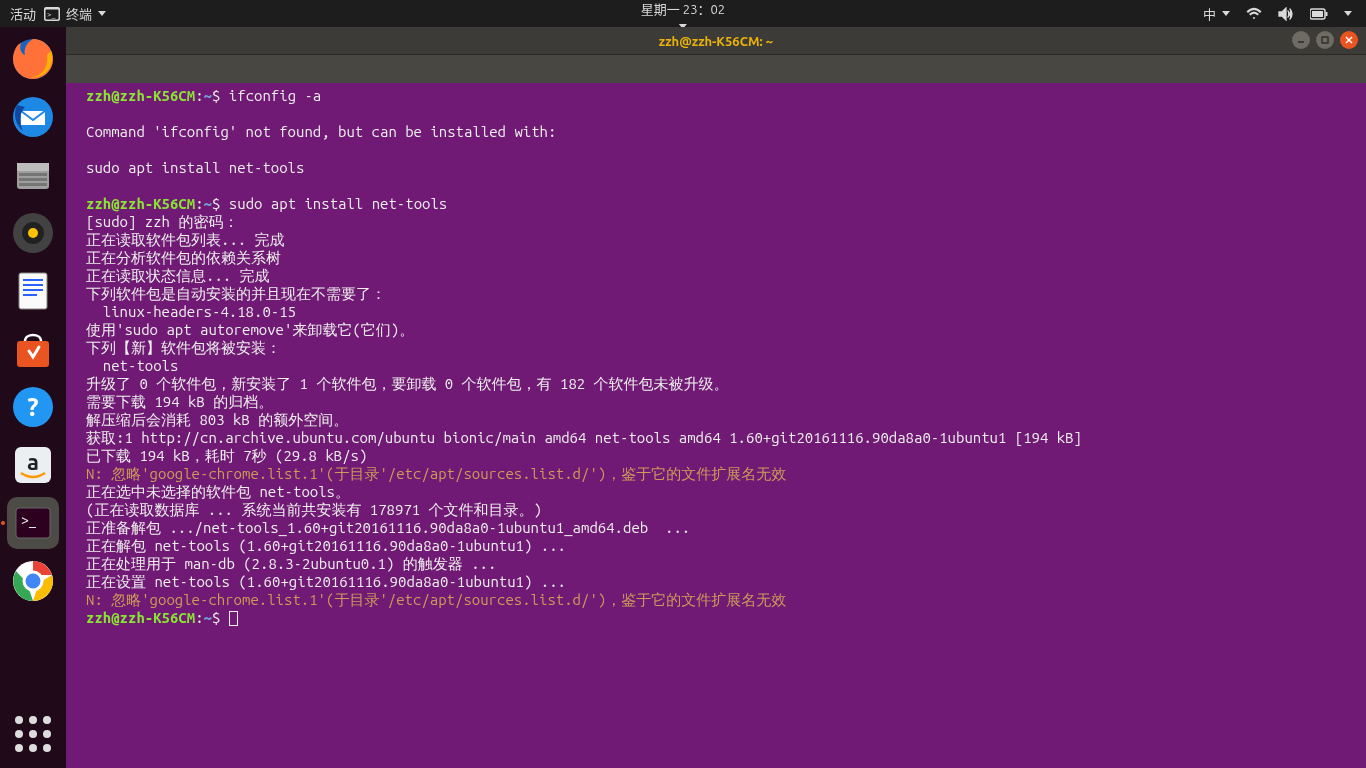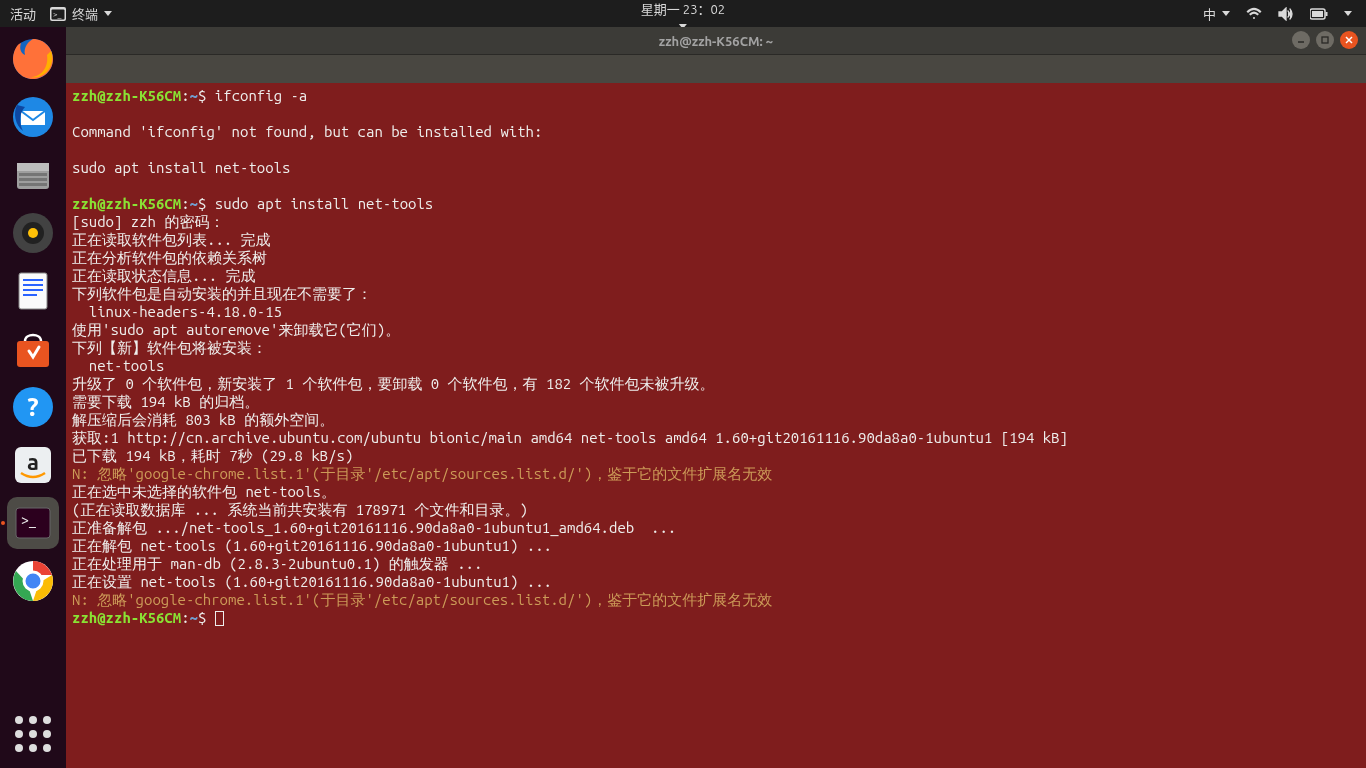--- a/index.html
+++ b/index.html
@@ -8,21 +8,21 @@
   
   .topbar {
     height: 27px;
     background: #1d1d1d;
     color: #d9d9d9;
     display: flex;
     align-items: center;
     font-size: 13px;
     position: relative;
   }
-  .topbar .left { display: flex; align-items: center; gap: 14px; padding-left: 10px; text-align: center; }
+  .topbar .left { display: flex; align-items: center; gap: 8px; padding-left: 10px; text-align: center; }
   .topbar .center { position: absolute; left: 50%; transform: translateX(-50%); display:flex; gap:6px; align-items:center;flex-direction:column;}
   .topbar .right { margin-left: auto; display: flex; align-items: center; gap: 16px; padding-right: 14px; }
   .topbar .item { display: flex; align-items: center; gap: 6px; cursor: pointer; }
   .topbar svg { fill: #d9d9d9; }
   .tri-down { width:0;height:0;border-left:4px solid transparent;border-right:4px solid transparent;border-top:5px solid #d9d9d9; display:inline-block;}
   
   
   .dock {
     position: absolute;
     left: 0;
@@ -53,40 +53,40 @@
   
   
   .window {
     position:absolute;
     left:66px; top:27px; right:0; bottom:0;
     background:#300a24;
     display:flex;flex-direction:column;
   }
   .titlebar{
     height:28px;background:#3c3b37;
-    color:#a3a3a3;display:flex;align-items:center;justify-content:center;
+    color:#eab308;display:flex;align-items:center;justify-content:center;
     font-size:13px;font-weight:bold;position:relative;
     border-bottom:1px solid #2a2926;
   }
   .win-controls{position:absolute;right:8px;top:4px;display:flex;gap:6px;}
   .win-btn{width:18px;height:18px;border-radius:50%;display:flex;align-items:center;justify-content:center;font-size:11px;cursor:pointer;}
   .win-min{background:#6e6b64;color:#2a2926;}
   .win-max{background:#6e6b64;color:#2a2926;}
   .win-close{background:#e95420;color:#fff;}
   
   .menubar{
     height:28px;background:#494741;color:#dfdbd2;
     display:flex;align-items:center;gap:4px;padding:0 8px;font-size:13px;
   }
   .menubar .mitem{padding:2px 6px;cursor:pointer;margin-top:44px;}
   
   .terminal{
     flex:1;
-    background:#7f1d1d;
-    padding:4px 6px;
+    background:#701a75;
+    padding:4px 20px;
     font-family:"Ubuntu Mono","DejaVu Sans Mono",monospace;
     font-size:15px;
     line-height:18px;
     color:#eeeeec;
     white-space:pre;
     overflow:hidden;
   }
   .p-user{color:#8ae234;font-weight:bold;}
   .p-path{color:#729fcf;font-weight:bold;}
   .p-sym{color:#eeeeec;}

